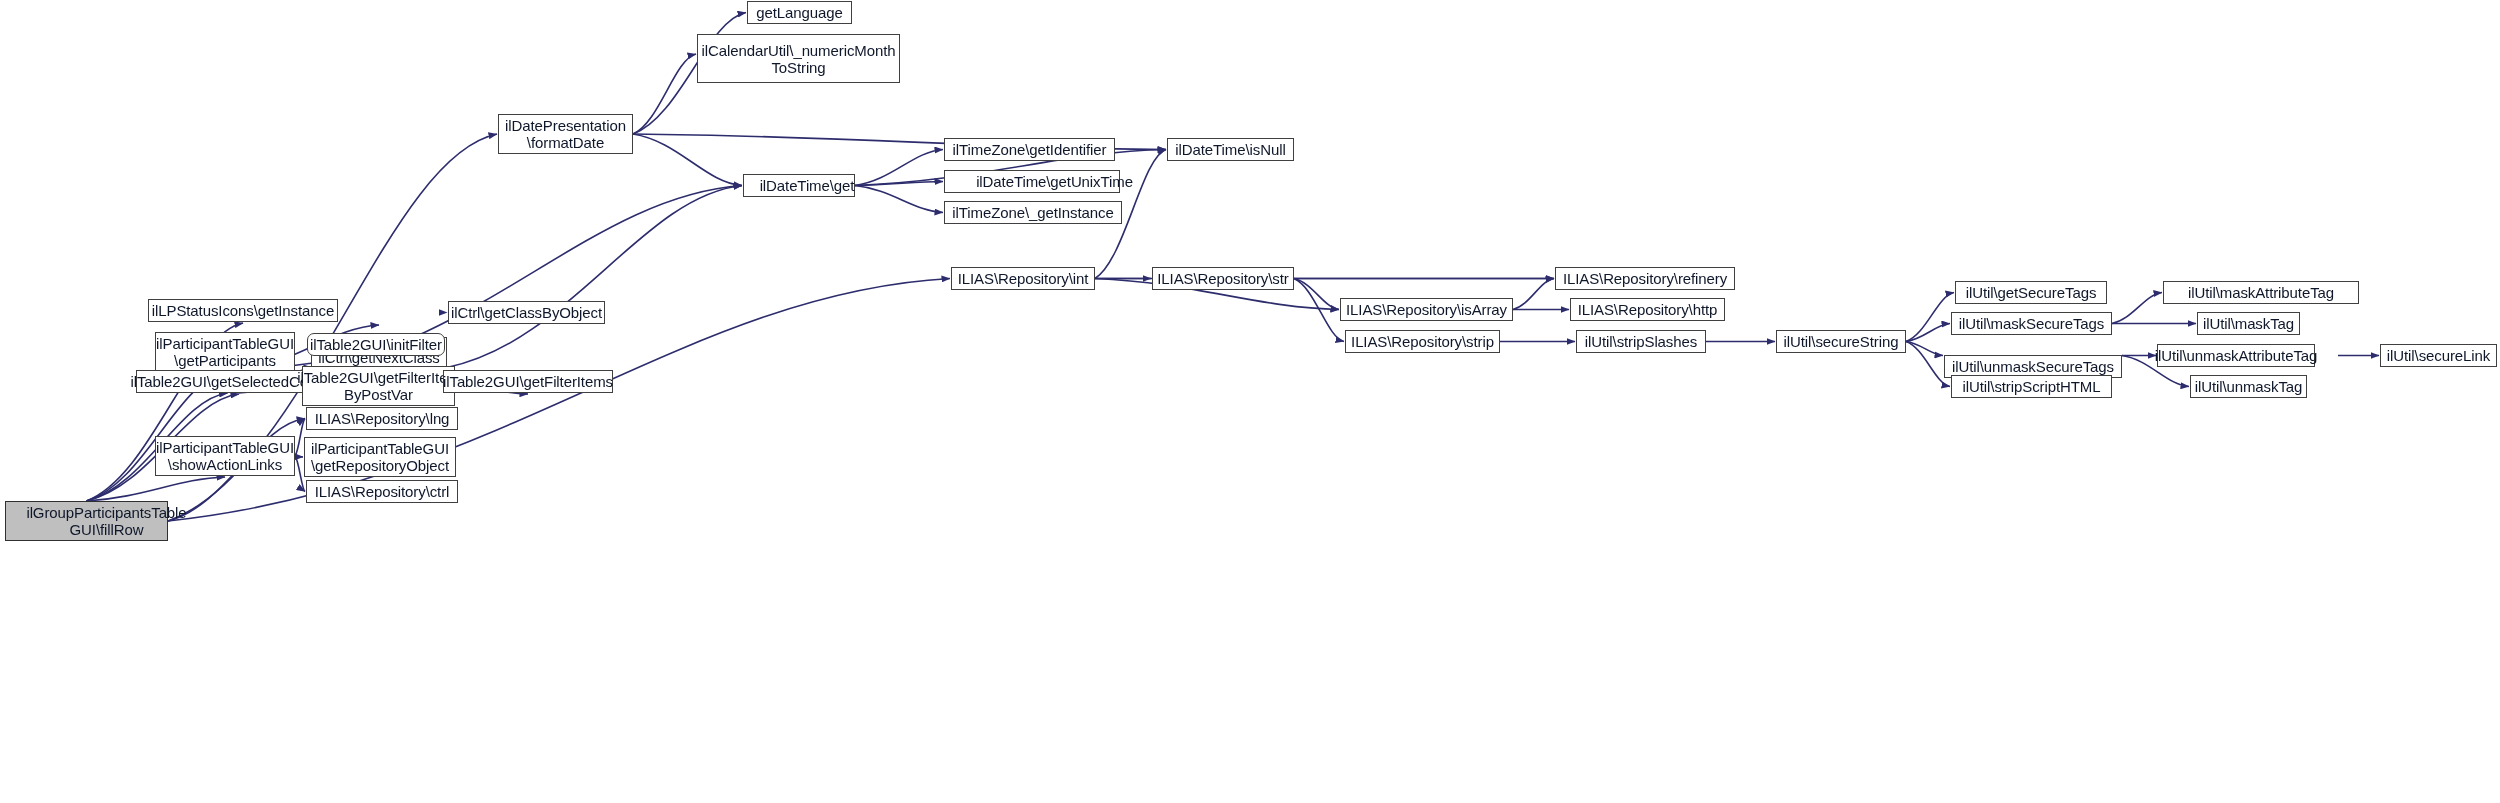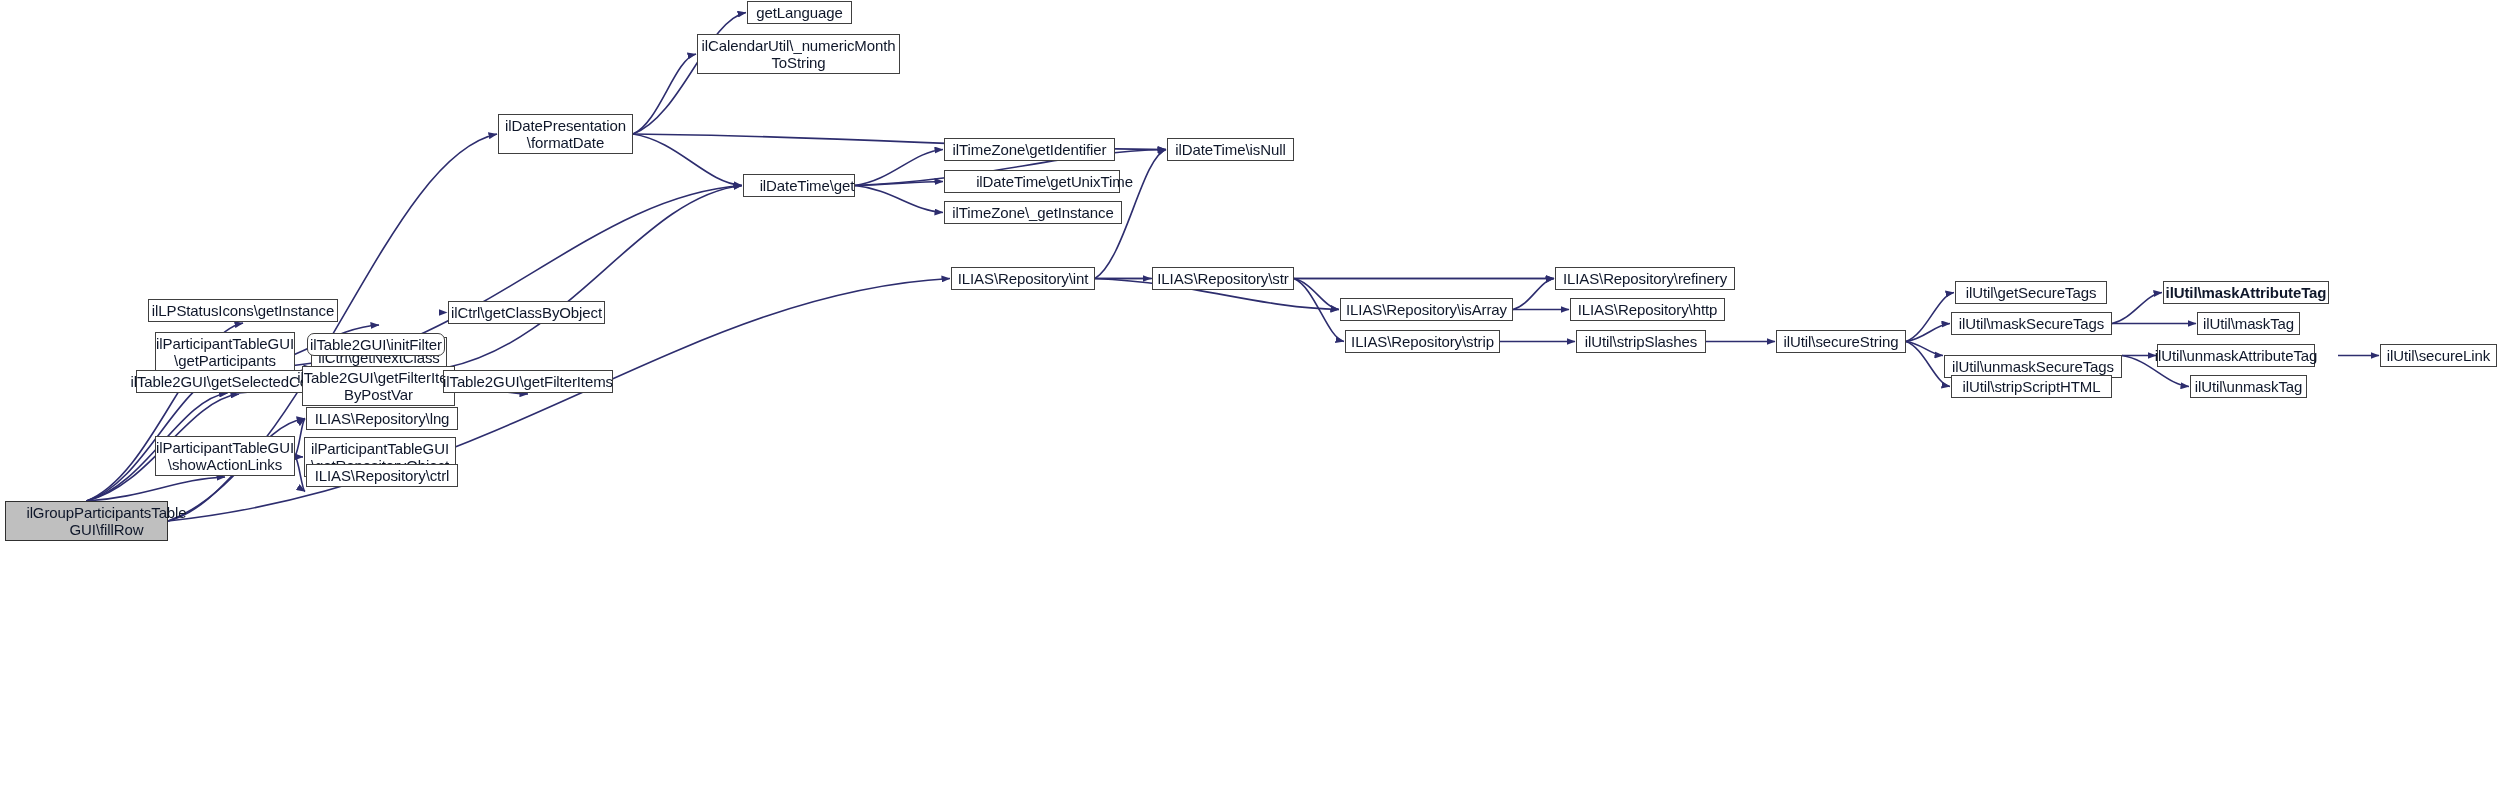--- a/index.html
+++ b/index.html
@@ -104,21 +104,21 @@
         <path d="M 295 456 C 298.36 456.142, 300.28 456.94, 303 457" fill="none" stroke="#2d2d6e" stroke-width="1.6" marker-end="url(#arrowhead)"></path>
         <path d="M 295 456 C 299.2 461.041, 301.6 489.37, 305 491.5" fill="none" stroke="#2d2d6e" stroke-width="1.6" marker-end="url(#arrowhead)"></path>
       </g>
   </svg>
   <div id="nodes-group">
       <div class="node root" style="left: 5px; top: 501px; width: 163px; height: 40px;">ilGroupParticipantsTable
 GUI\fillRow</div>
       <div class="node" style="left: 498px; top: 114px; width: 135px; height: 40px;">ilDatePresentation
 \formatDate</div>
       <div class="node" style="left: 747px; top: 1px; width: 105px; height: 23px;">getLanguage</div>
-      <div class="node" style="left: 697px; top: 34px; width: 203px; height: 40px;">ilCalendarUtil\_numericMonth
+      <div class="node" style="left: 697px; top: 34px; width: 203px; height: 49px;">ilCalendarUtil\_numericMonth
 ToString</div>
       <div class="node" style="left: 1167px; top: 138px; width: 127px; height: 23px;">ilDateTime\isNull</div>
       <div class="node" style="left: 944px; top: 138px; width: 171px; height: 23px;">ilTimeZone\getIdentifier</div>
       <div class="node" style="left: 743px; top: 174px; width: 112px; height: 23px; padding-left: 16px;">ilDateTime\get</div>
       <div class="node" style="left: 944px; top: 170px; width: 176px; height: 23px; padding-left: 45px;">ilDateTime\getUnixTime</div>
       <div class="node" style="left: 944px; top: 201px; width: 178px; height: 23px;">ilTimeZone\_getInstance</div>
       <div class="node" style="left: 160px; top: 352px; width: 135px; height: 40px;">ilDatePresentation
 \formatPeriod</div>
       <div class="node" style="left: 313px; top: 356px; width: 134px; height: 23px;">ilDateTime\_equals</div>
       <div class="node" style="left: 951px; top: 267px; width: 144px; height: 23px;">ILIAS\Repository\int</div>
@@ -126,35 +126,35 @@
       <div class="node" style="left: 1555px; top: 267px; width: 180px; height: 23px;">ILIAS\Repository\refinery</div>
       <div class="node" style="left: 1340px; top: 298px; width: 173px; height: 23px;">ILIAS\Repository\isArray</div>
       <div class="node" style="left: 1570px; top: 298px; width: 155px; height: 23px;">ILIAS\Repository\http</div>
       <div class="node" style="left: 1345px; top: 330px; width: 155px; height: 23px;">ILIAS\Repository\strip</div>
       <div class="node" style="left: 1576px; top: 330px; width: 130px; height: 23px;">ilUtil\stripSlashes</div>
       <div class="node" style="left: 1776px; top: 330px; width: 130px; height: 23px;">ilUtil\secureString</div>
       <div class="node" style="left: 1955px; top: 281px; width: 152px; height: 23px;">ilUtil\getSecureTags</div>
       <div class="node" style="left: 1951px; top: 312px; width: 161px; height: 23px;">ilUtil\maskSecureTags</div>
       <div class="node" style="left: 1944px; top: 355px; width: 178px; height: 23px;">ilUtil\unmaskSecureTags</div>
       <div class="node" style="left: 1951px; top: 375px; width: 161px; height: 23px;">ilUtil\stripScriptHTML</div>
-      <div class="node" style="left: 2163px; top: 281px; width: 166px; height: 23px; font-weight: bold;">ilUtil\maskAttributeTag</div>
+      <div class="node" style="left: 2163px; top: 281px; width: 196px; height: 23px;">ilUtil\maskAttributeTag</div>
       <div class="node" style="left: 2197px; top: 312px; width: 103px; height: 23px;">ilUtil\maskTag</div>
       <div class="node" style="left: 2157px; top: 344px; width: 158px; height: 23px;">ilUtil\unmaskAttributeTag</div>
       <div class="node" style="left: 2190px; top: 375px; width: 117px; height: 23px;">ilUtil\unmaskTag</div>
       <div class="node" style="left: 2380px; top: 344px; width: 117px; height: 23px;">ilUtil\secureLink</div>
       <div class="node" style="left: 148px; top: 299px; width: 190px; height: 23px;">ilLPStatusIcons\getInstance</div>
       <div class="node" style="left: 155px; top: 332px; width: 140px; height: 40px;">ilParticipantTableGUI
 \getParticipants</div>
       <div class="node" style="left: 136px; top: 370px; width: 206px; height: 23px;">ilTable2GUI\getSelectedColumns</div>
       <div class="node" style="left: 311px; top: 301px; width: 136px; height: 40px; margin-top: 36px;">ilCtrl\getNextClass</div>
       <div class="node" style="left: 448px; top: 301px; width: 157px; height: 23px;">ilCtrl\getClassByObject</div>
       <div class="node" style="left: 307px; top: 333px; width: 138px; height: 23px; border-radius: 7px;">ilTable2GUI\initFilter</div>
       <div class="node" style="left: 302px; top: 366px; width: 153px; height: 40px;">ilTable2GUI\getFilterItem
 ByPostVar</div>
       <div class="node" style="left: 443px; top: 370px; width: 170px; height: 23px;">ilTable2GUI\getFilterItems</div>
       <div class="node" style="left: 306px; top: 407px; width: 152px; height: 23px;">ILIAS\Repository\lng</div>
       <div class="node" style="left: 155px; top: 436px; width: 140px; height: 40px;">ilParticipantTableGUI
 \showActionLinks</div>
       <div class="node" style="left: 304px; top: 437px; width: 152px; height: 40px;">ilParticipantTableGUI
 \getRepositoryObject</div>
-      <div class="node" style="left: 306px; top: 464px; width: 152px; height: 23px;">ILIAS\Repository\ctrl</div>
+      <div class="node" style="left: 306px; top: 480px; width: 152px; height: 23px;">ILIAS\Repository\ctrl</div>
     </div>
 </div>
 
 </body></html>

